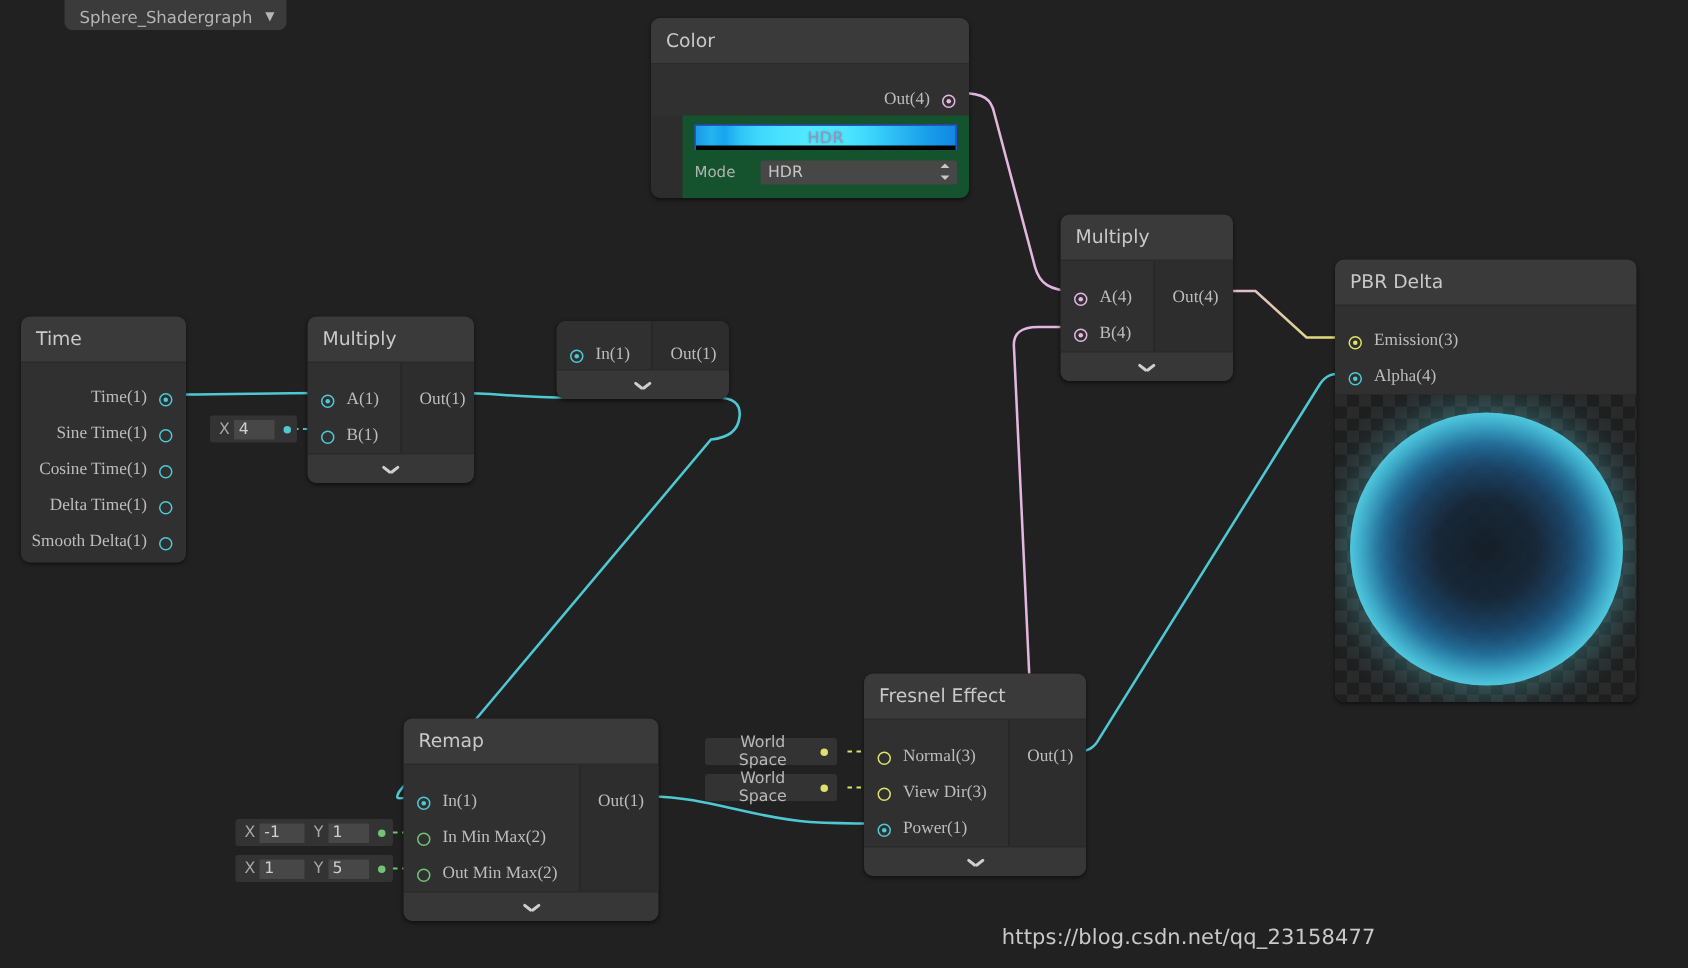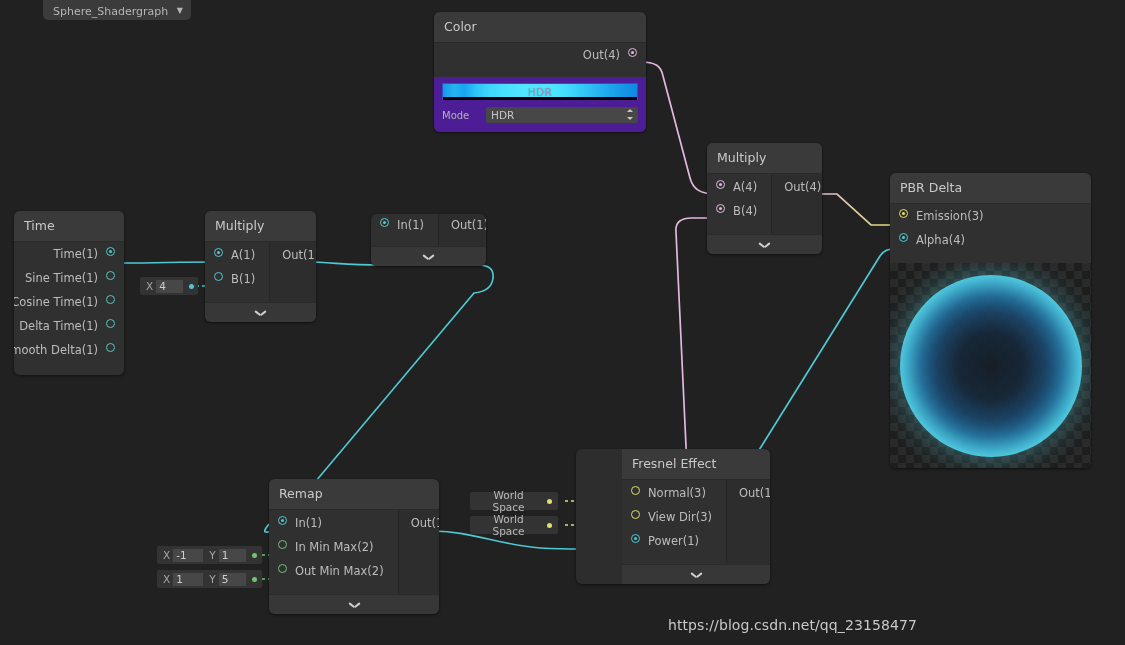--- a/index.html
+++ b/index.html
@@ -89,23 +89,24 @@
     padding: 6px 0 6px 0;
   }
   .ports-out {
     flex: 0 0 auto;
     padding: 6px 0 6px 0;
     border-left: 1px solid #262626;
     background: #2d2d2d;
   }
   .port-row {
     display: flex;
-    align-items: flex-start;
+    align-items: flex-end;
     height: 24px;
     white-space: nowrap;
+    font-family: Liberation Serif, serif;
   }
   .port-row.in { padding-left: 9px; padding-right: 14px; }
   .port-row.out { padding-left: 12px; padding-right: 9px; justify-content: flex-end; }
   .port-label { color: #bdbdbd; font-size: 11.5px; }
   .port-row.in .port-label { margin-left: 8px; }
   .port-row.out .port-label { margin-right: 8px; }
 
   
   .pdot {
     width: 9px; height: 9px;
@@ -198,22 +199,23 @@
 
   .widget.combo {
     justify-content: center;
     padding: 0 6px;
     width: 88px;
   }
   .widget.combo .cname { flex: 1 1 auto; text-align: center; color: #b9b9b9; }
 
   
   .color-extra {
-    background: #4c1d95;
+    background: #14532d;
     padding: 6px 8px 9px 8px;
+    margin-left: 21px;
   }
   .swatch {
     height: 17px;
     border: 1px solid #2b4fcf;
     position: relative;
     background:
       linear-gradient(90deg,
         #1899e8 0%, #25b4f0 6%, #17a5ef 11%, #2fc4f7 17%,
         #3fd7fb 24%, #49e2fe 33%, #52e9ff 44%, #4fe6ff 56%,
         #43dcfd 64%, #33c9f8 72%, #2ab6f2 79%, #1ba4ec 87%,
@@ -568,21 +570,21 @@
   </div>
 
   <div class="widget" style="left:157px; top:570px; width:105px;">
     <span class="axis">X</span>
     <span class="field" style="width:30px;">1</span>
     <span class="axis" style="margin-left:6px;">Y</span>
     <span class="field" style="width:27px;">5</span>
     <span class="wdot c-green"></span>
   </div>
 
-  <div class="node" id="node-fresnel" style="left:576px; top:449px; width:148px;padding-left:46px;">
+  <div class="node" id="node-fresnel" style="left:576px; top:449px; width:148px;">
     <div class="node-header">Fresnel Effect</div>
     <div class="node-body">
       <div class="ports-in">
         <div class="port-row in">
           <span class="pdot c-yellow"></span>
           <span class="port-label">Normal(3)</span>
         </div>
         <div class="port-row in">
           <span class="pdot c-yellow"></span>
           <span class="port-label">View Dir(3)</span>

